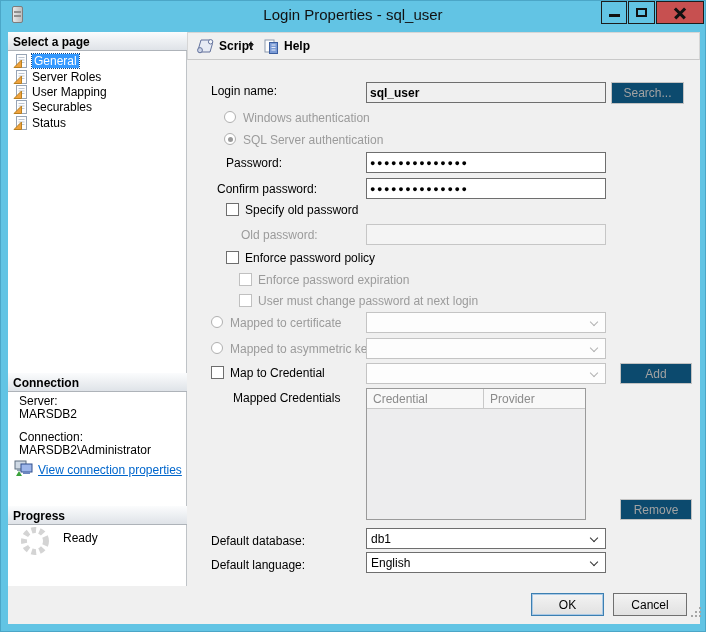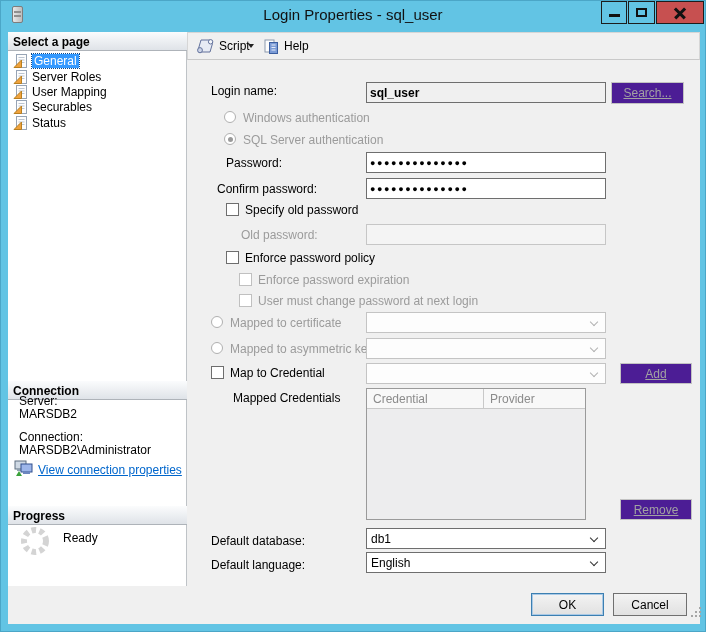--- a/index.html
+++ b/index.html
@@ -26,39 +26,39 @@
   .sidebar{position:absolute;left:7px;top:31px;width:179px;height:554px;background:#fff;border-right:1px solid #bfc3c7;}
   .sect-head{position:absolute;left:7px;width:179px;height:19px;background:linear-gradient(180deg,#fbfcfd,#dfe3e8);border-bottom:1px solid #aeb3b9;font-size:12px;font-weight:bold;padding:3px 0 0 5px;}
   .page-item{position:absolute;left:11px;height:16px;display:flex;align-items:center;font-size:12px;white-space:nowrap;}
   .page-item svg{margin-right:4px;flex:0 0 auto;}
   .page-item .lbl-sel{background:#3399ff;color:#fff;outline:1px dotted #0d4a8a;padding:0 2px;}
   .side-text{position:absolute;font-size:12px;white-space:nowrap;}
   .link{color:#0066cc;text-decoration:underline;}
 
   .rpane{position:absolute;left:186px;top:31px;width:513px;height:554px;background:#f0f0f0;}
   .toolbar{position:absolute;left:186px;top:31px;width:513px;height:28px;background:#f0f0f0;border:1px solid #d6d6d6;border-bottom:1px solid #c9c9c9;}
-  .tbtn{position:absolute;top:34px;display:flex;align-items:center;font-size:12px;height:22px;}
+  .tbtn{position:absolute;top:34px;display:flex;align-items:center;font-size:12px;height:22px;font-weight:bold;}
   .caret{width:0;height:0;border-left:3.5px solid transparent;border-right:3.5px solid transparent;border-top:4px solid #222;}
 
   .lbl{position:absolute;font-size:12px;white-space:nowrap;color:#000;line-height:13px;}
   .dis{color:#9b9b9b;}
   .tb{position:absolute;height:21px;border:1px solid #6e6e6e;background:#fff;font-family:"Liberation Sans",sans-serif;font-size:12px;padding:0 3px;color:#000;}
   .tb.ro{background:#f0f0f0;font-weight:bold;}
   .tb.off{background:#f4f4f4;border-color:#c6c6c6;}
   .pwd{font-size:9px;letter-spacing:1.6px;}
   .combo{position:absolute;height:21px;background:#fff;border:1px solid #6e6e6e;font-size:12px;display:flex;align-items:center;padding-left:4px;}
   .combo .chev{position:absolute;right:8px;top:6px;width:6px;height:6px;border-right:1.4px solid #333;border-bottom:1.4px solid #333;transform:rotate(45deg);}
   .combo.off{border-color:#c4c4c4;background:#fdfdfd;}
   .combo.off .chev{border-color:#b2b2b2;}
   .chk{position:absolute;width:13px;height:13px;background:#fff;border:1px solid #6e6e6e;}
   .chk.off{border-color:#c0c0c0;}
   .radio{position:absolute;width:12px;height:12px;border-radius:50%;background:#fff;border:1px solid #b0b0b0;}
   .radio.on::after{content:"";position:absolute;left:2.5px;top:2.5px;width:5px;height:5px;border-radius:50%;background:#9a9a9a;}
   .btn{position:absolute;display:flex;align-items:center;justify-content:center;font-size:12px;background:linear-gradient(#f3f3f3,#e1e1e1);border:1px solid #707070;}
-  .btn.off{background:#4c1d95;border-color:#c2c2c2;color:#a2a2a2;text-decoration:underline;}
+  .btn.off{background:#0c4a6e;border-color:#c2c2c2;color:#a2a2a2;}
   .btn.default{border-color:#3c7fb1;box-shadow:inset 0 0 0 1px #a9c9e6;}
 
   .grid{position:absolute;left:365px;top:387px;width:220px;height:132px;background:#ededee;border:1px solid #9a9a9a;}
   .grid-head{display:flex;height:20px;border-bottom:1px solid #c9c9c9;background:#f8f8f8;}
   .grid-head .cell{font-size:12px;color:#8b8b8b;padding:3px 0 0 6px;}
   .grid-head .cell:first-child{width:117px;border-right:1px solid #c9c9c9;}
 
   .footer{position:absolute;left:7px;top:585px;width:692px;height:38px;background:#f0f0f0;}
   .grip{position:absolute;left:690px;top:606px;width:10px;height:10px;}
   .grip i{position:absolute;width:2px;height:2px;background:#a5a5a5;}
@@ -130,21 +130,21 @@
     <svg width="16" height="16" viewBox="0 0 16 16">
         <rect x="4.5" y="1.5" width="10" height="13" fill="#fdfdfd" stroke="#97a4b5"></rect>
         <line x1="6.5" y1="4.5" x2="12.5" y2="4.5" stroke="#bcc5d1"></line>
         <line x1="6.5" y1="7" x2="12.5" y2="7" stroke="#bcc5d1"></line>
         <line x1="6.5" y1="9.5" x2="12.5" y2="9.5" stroke="#bcc5d1"></line>
         <polygon points="2,14.5 9.5,14.5 9.5,7" fill="#f0a23c" stroke="#b97f1f"></polygon>
       </svg>
     <span>Status</span>
   </div>
 
-  <div class="sect-head" style="top:380px;">Connection</div>
+  <div class="sect-head" style="top:372px;">Connection</div>
   <div class="side-text" style="left:18px;top:393px;">Server:</div>
   <div class="side-text" style="left:18px;top:406px;">MARSDB2</div>
   <div class="side-text" style="left:18px;top:429px;">Connection:</div>
   <div class="side-text" style="left:18px;top:442px;">MARSDB2\Administrator</div>
   <svg style="position:absolute;left:13px;top:459px;" width="20" height="17" viewBox="0 0 20 17">
     <rect x="1" y="1" width="11" height="8" fill="#cfd9e4" stroke="#5f6f80"></rect>
     <rect x="3" y="9" width="7" height="2" fill="#8fa0b0"></rect>
     <rect x="7" y="4" width="11" height="8" fill="#9db6ea" stroke="#32508e"></rect>
     <rect x="9" y="12" width="7" height="2" fill="#6d87c0"></rect>
     <polygon points="2,16 8,16 5,11" fill="#3aa23a"></polygon>

